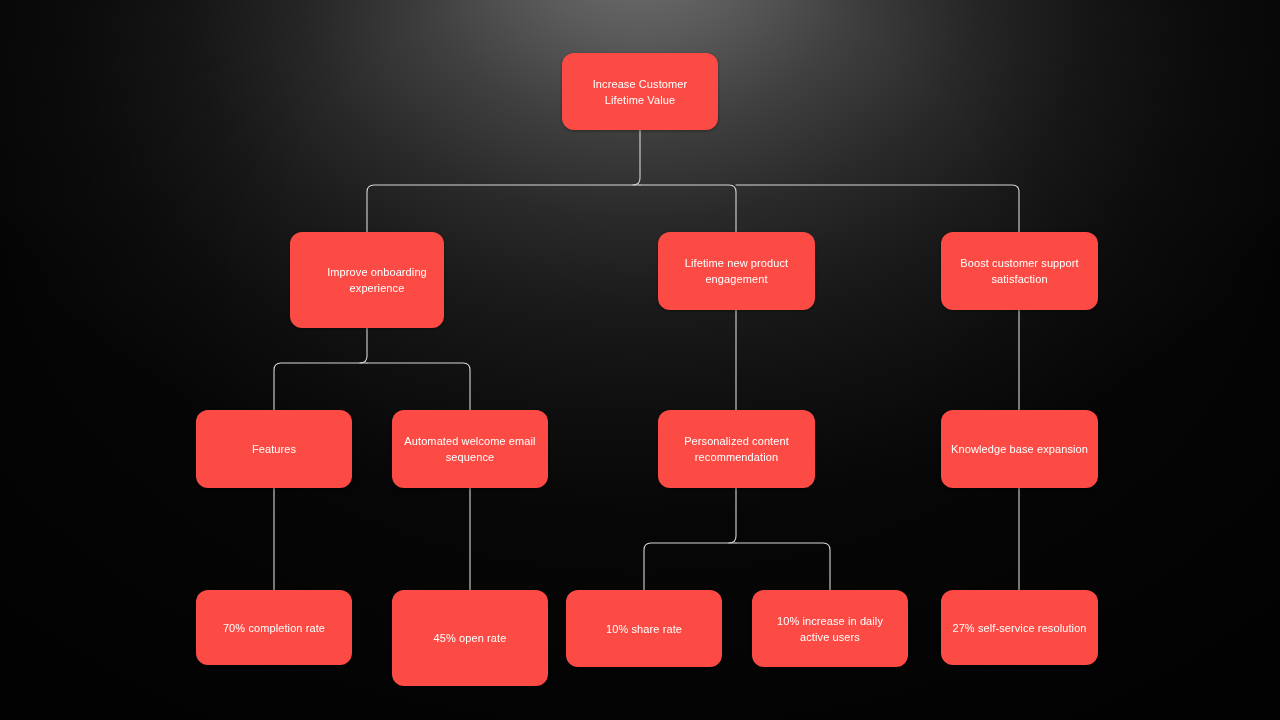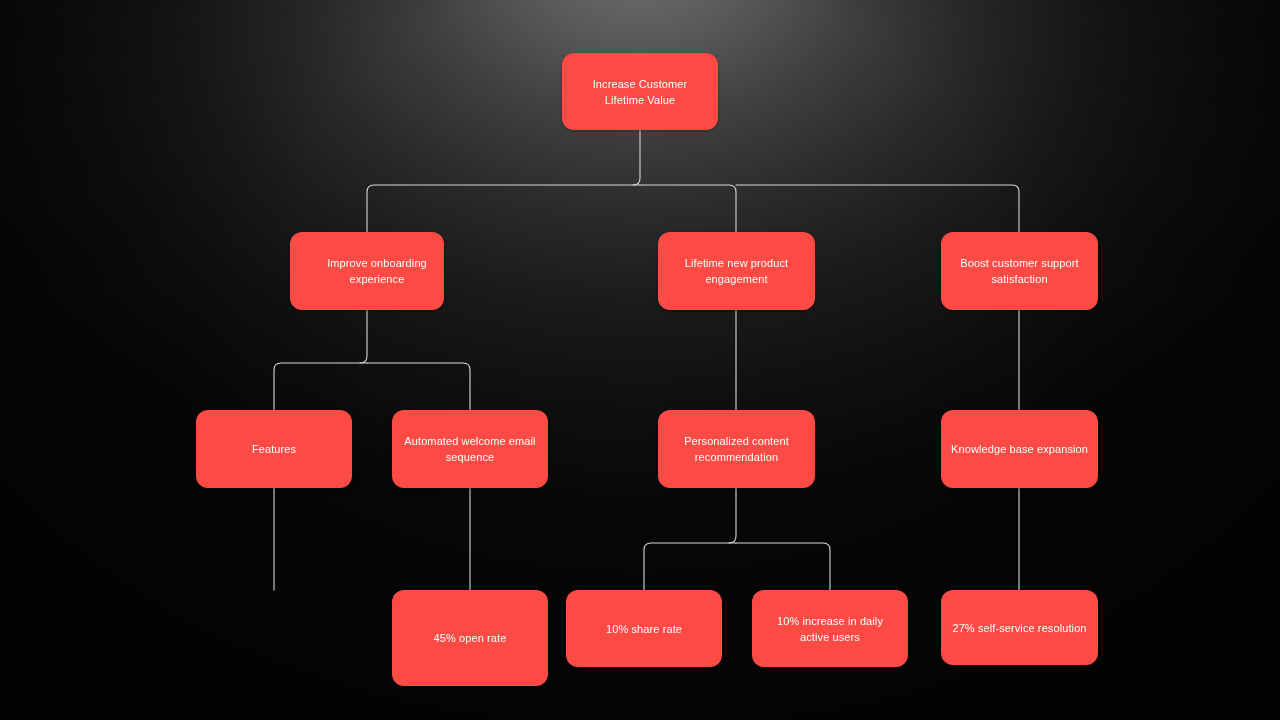--- a/index.html
+++ b/index.html
@@ -109,21 +109,21 @@
 
       <path d="M1019,488 L1019,590"></path>
 
     </g>
   </svg>
 
   <div class="node" style="left:562px; top:53px; width:156px; height:77px;">
     <span class="node-label">Increase Customer Lifetime Value</span>
   </div>
 
-  <div class="node" style="left:290px; top:232px; width:154px; height:78px;padding-left:30px;">
+  <div class="node" style="left:290px; top:232px; width:154px; height:96px;padding-left:30px;">
     <span class="node-label">Improve onboarding experience</span>
   </div>
 
   <div class="node" style="left:658px; top:232px; width:157px; height:78px;">
     <span class="node-label">Lifetime new product engagement</span>
   </div>
 
   <div class="node" style="left:941px; top:232px; width:157px; height:78px;">
     <span class="node-label">Boost customer support satisfaction</span>
   </div>
@@ -137,20 +137,23 @@
   </div>
 
   <div class="node" style="left:941px; top:410px; width:157px; height:78px;">
     <span class="node-label">Knowledge base expansion</span>
   </div>
 
   <div class="node" style="left:658px; top:410px; width:157px; height:78px;">
     <span class="node-label">Personalized content recommendation</span>
   </div>
 
+  <div class="node" style="left:196px; top:590px; width:156px; height:75px;">
+    <span class="node-label">70% completion rate</span>
+  </div>
 
   <div class="node" style="left:392px; top:590px; width:156px; height:96px;">
     <span class="node-label">45% open rate</span>
   </div>
 
   <div class="node" style="left:566px; top:590px; width:156px; height:77px;">
     <span class="node-label">10% share rate</span>
   </div>
 
   <div class="node" style="left:752px; top:590px; width:156px; height:77px;">

